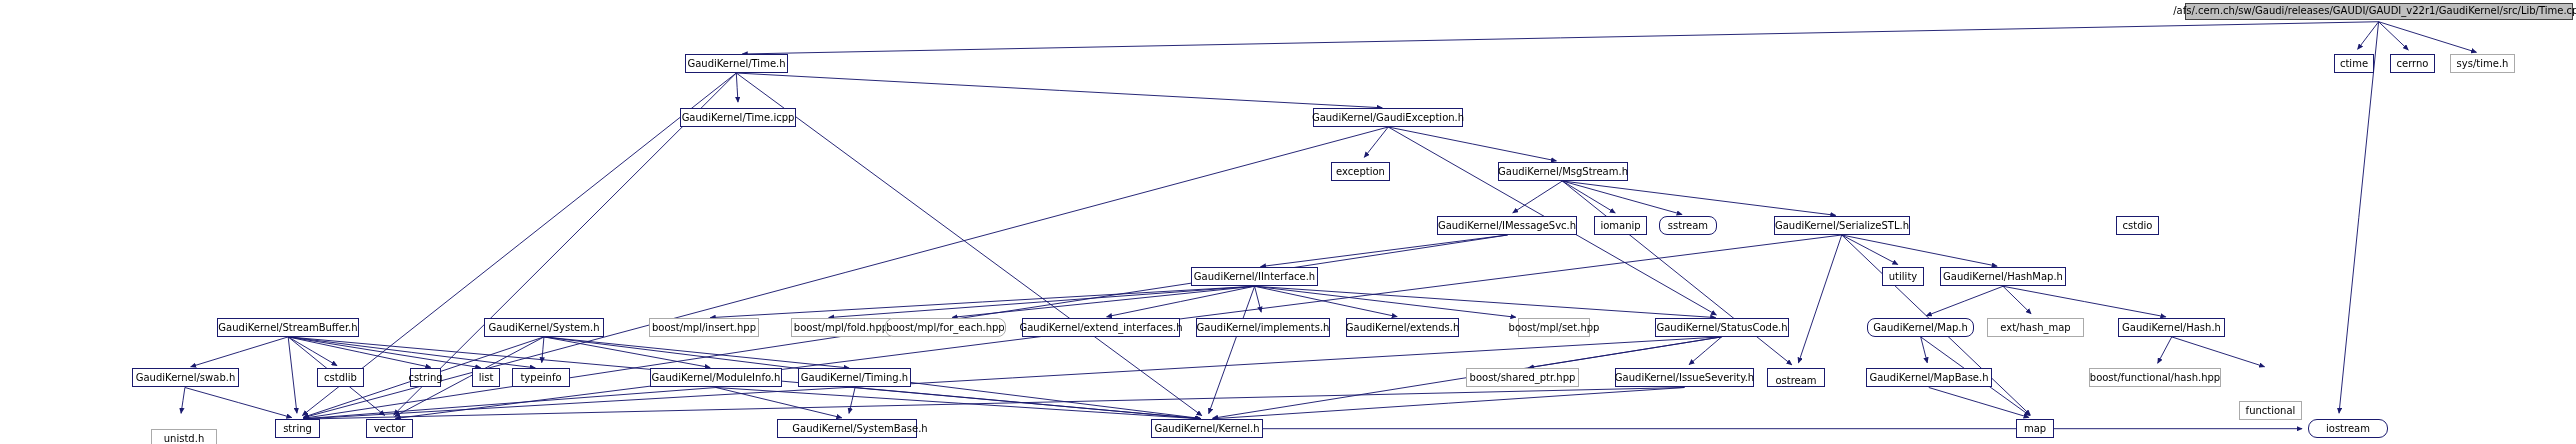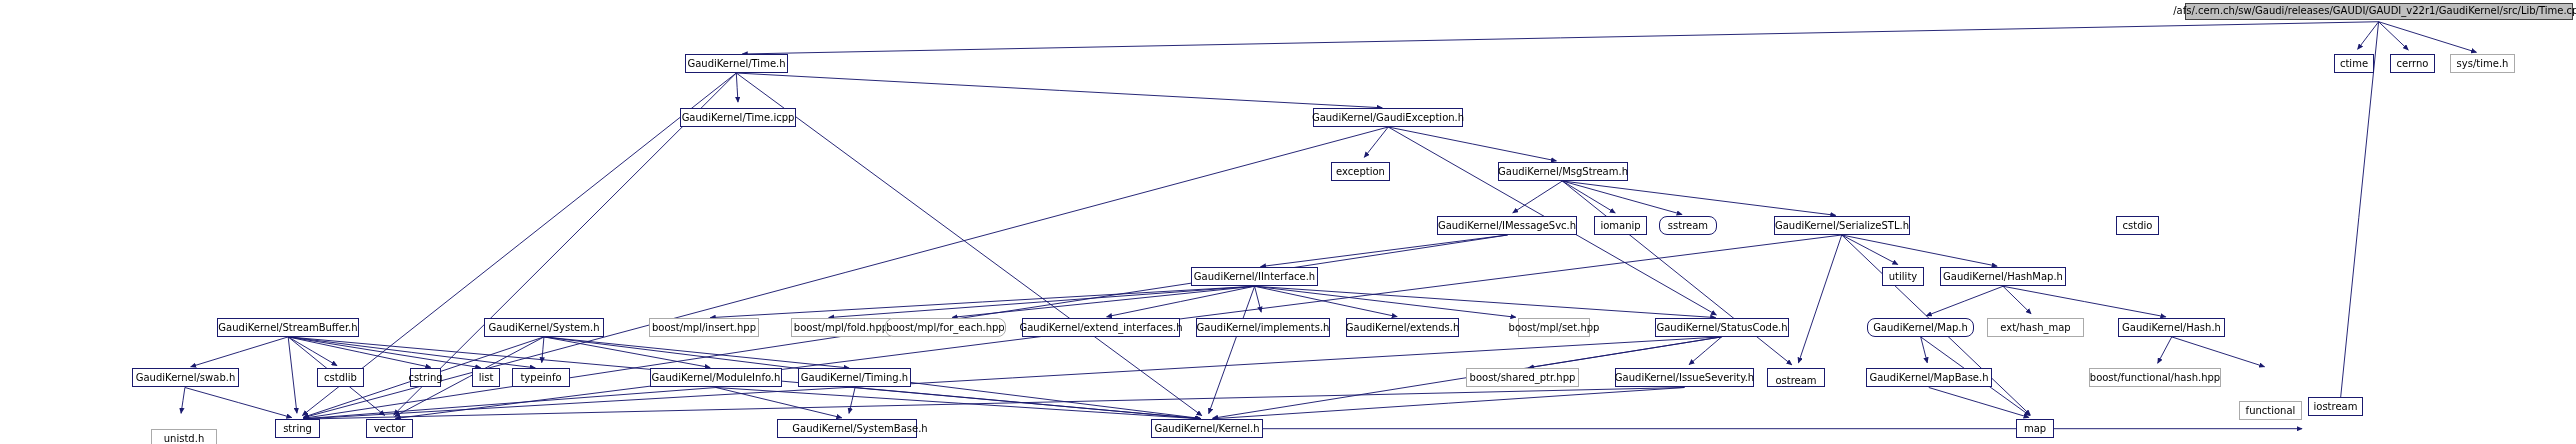--- a/index.html
+++ b/index.html
@@ -241,18 +241,18 @@
       </div>
       <div class="node" style="left: 275px; top: 419px; width: 45px;">
         <span>string</span>
       </div>
       <div class="node" style="left: 366px; top: 419px; width: 47px;">
         <span>vector</span>
       </div>
       <div class="node" style="left: 2016px; top: 419px; width: 38px;">
         <span>map</span>
       </div>
-      <div class="node" style="left: 2308px; top: 397px; width: 55px;">
+      <div class="node" style="left: 2308px; top: 419px; width: 80px; border-radius: 9px;">
         <span>iostream</span>
       </div>
     </div>
 </div>
 
 
 </body></html>

